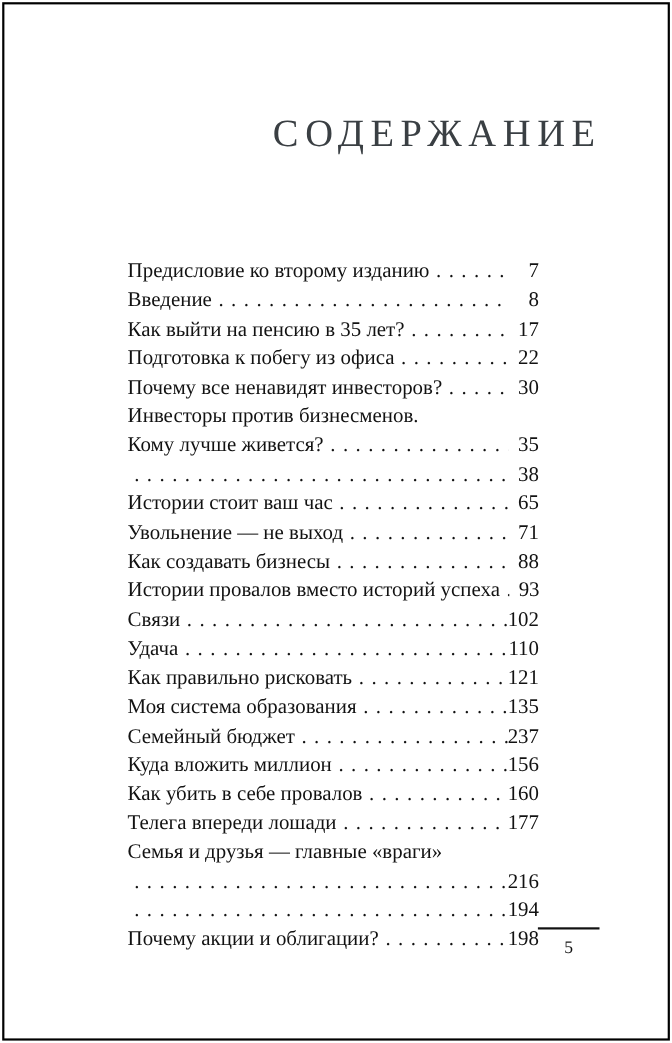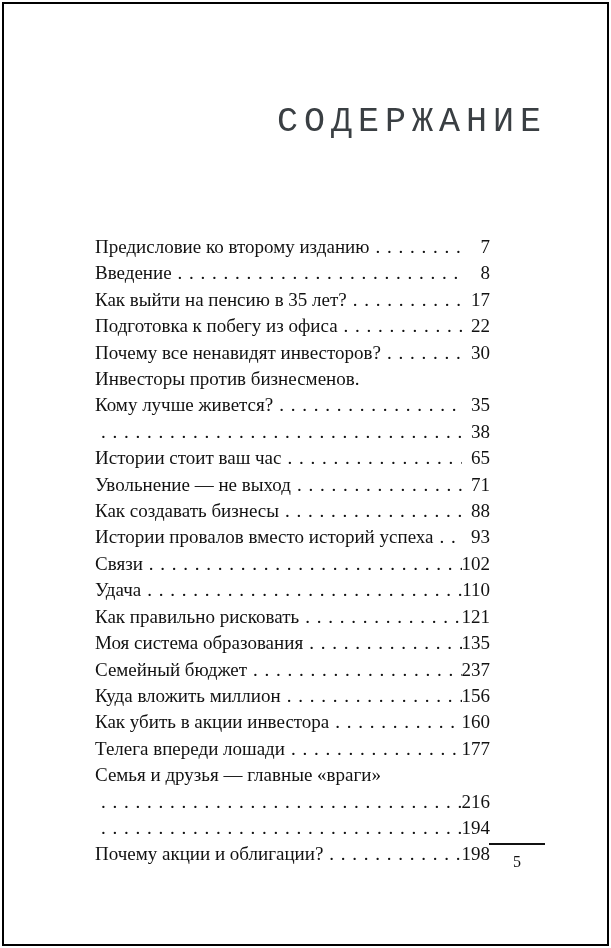--- a/index.html
+++ b/index.html
@@ -13,40 +13,41 @@
   .page {
     position: absolute;
     inset: 2px;
     border: 2px solid #000;
     background: #fff;
   }
   .contents-title {
     position: absolute;
     top: 98px;
     right: 60px;
-    font-family: Liberation Mono, monospace;
+    font-family: Liberation Serif, serif;
     font-weight: 300;
     font-size: 35px;
     letter-spacing: 6px;
     color: #3a3f43;
     white-space: nowrap;
   }
   .toc {
     position: absolute;
     top: 230px;
     left: 91px;
     right: 117px;
     font-size: 19px;
     color: #121212;
   }
   .toc-row {
     display: flex;
     align-items: flex-end;
     line-height: 26.4px;
     white-space: nowrap;
+    margin-left: 21px;
   }
   .toc-text { flex: 0 0 auto; }
   .toc-leader {
     flex: 1 1 auto;
     overflow: hidden;
     white-space: nowrap;
     padding-left: 6px;
     padding-right: 2px;
     letter-spacing: 1px;
   }
@@ -174,21 +175,21 @@
       <span class="toc-page">237</span>
     </div>
 
     <div class="toc-row">
       <span class="toc-text">Куда вложить миллион</span>
       <span class="toc-leader">. . . . . . . . . . . . . . . . . . . . . . . . . . . . . . . . . . . . . . . . . . . . . . . . . . . . . . . . . . . .</span>
       <span class="toc-page">156</span>
     </div>
 
     <div class="toc-row">
-      <span class="toc-text">Как убить в акции инвестора</span>
+      <span class="toc-text">Как убить в себе провалов</span>
       <span class="toc-leader">. . . . . . . . . . . . . . . . . . . . . . . . . . . . . . . . . . . . . . . . . . . . . . . . . . . . . . . . . . . .</span>
       <span class="toc-page">160</span>
     </div>
 
     <div class="toc-row">
       <span class="toc-text">Телега впереди лошади</span>
       <span class="toc-leader">. . . . . . . . . . . . . . . . . . . . . . . . . . . . . . . . . . . . . . . . . . . . . . . . . . . . . . . . . . . .</span>
       <span class="toc-page">177</span>
     </div>
 

